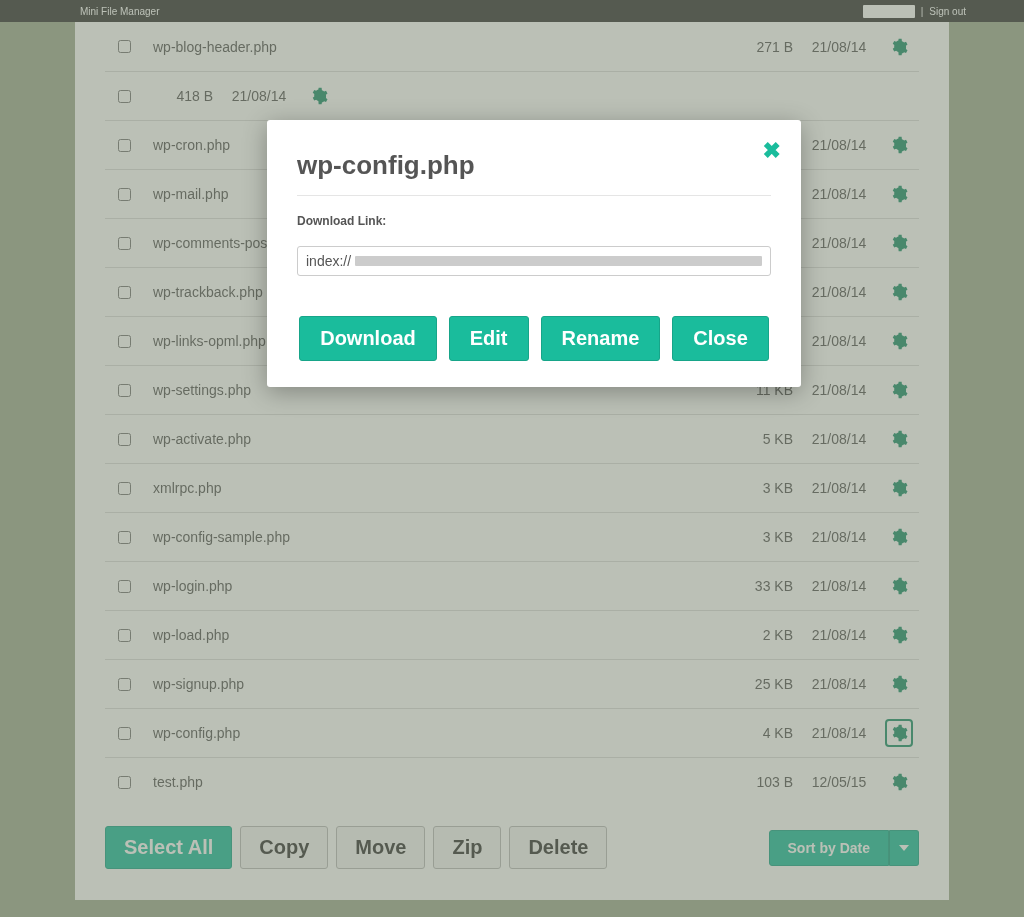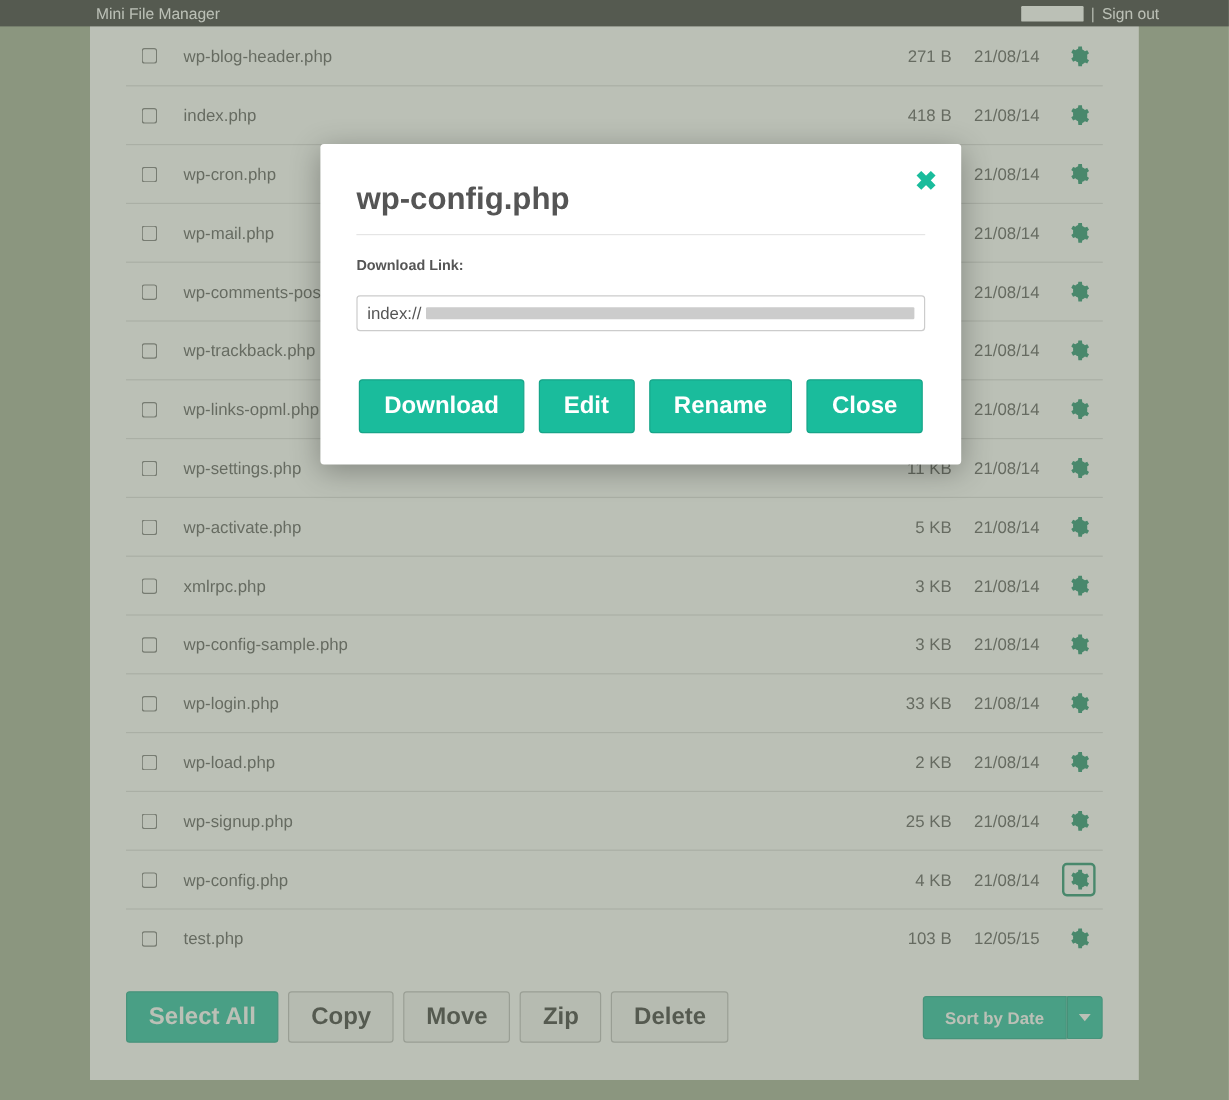--- a/index.html
+++ b/index.html
@@ -11,21 +11,21 @@
       overflow: hidden;
       position: relative;
     }
     .topbar {
       background: #333;
       color: #eee;
       height: 22px;
       display: flex;
       align-items: center;
       padding: 0 10px;
-      font-size: 13px;
+      font-size: 10px;
       position: relative;
     }
     .topbar .app-title { margin-left: 70px; color: #fff; }
     .topbar .right {
       position: absolute;
       right: 58px;
       top: 0;
       display: flex;
       align-items: center;
       gap: 6px;
@@ -154,21 +154,20 @@
             <svg viewBox="0 0 24 24">
               <path d="M12 8a4 4 0 1 0 0 8 4 4 0 0 0 0-8zm9.4 4c0-.6-.05-1.2-.15-1.75l2.1-1.65-2-3.46-2.5 1a8.7 8.7 0 0 0-3-1.75L15.5 1h-4l-.35 2.4a8.7 8.7 0 0 0-3 1.74l-2.5-1-2 3.46 2.1 1.65c-.1.56-.15 1.15-.15 1.75s.05 1.2.15 1.75l-2.1 1.65 2 3.46 2.5-1a8.7 8.7 0 0 0 3 1.75L11.5 23h4l.35-2.4a8.7 8.7 0 0 0 3-1.74l2.5 1 2-3.46-2.1-1.65c.1-.56.15-1.15.15-1.75z"></path>
             </svg>
           </div>
         </div>
       </div>
       <div class="file-row">
         <div class="cb-cell">
           <input type="checkbox" style="">
         </div>
-        <div class="name-cell">index.php</div>
         <div class="size-cell">418 B</div>
         <div class="date-cell">21/08/14</div>
         <div class="gear-cell">
           <div class="gear-btn">
             <svg viewBox="0 0 24 24">
               <path d="M12 8a4 4 0 1 0 0 8 4 4 0 0 0 0-8zm9.4 4c0-.6-.05-1.2-.15-1.75l2.1-1.65-2-3.46-2.5 1a8.7 8.7 0 0 0-3-1.75L15.5 1h-4l-.35 2.4a8.7 8.7 0 0 0-3 1.74l-2.5-1-2 3.46 2.1 1.65c-.1.56-.15 1.15-.15 1.75s.05 1.2.15 1.75l-2.1 1.65 2 3.46 2.5-1a8.7 8.7 0 0 0 3 1.75L11.5 23h4l.35-2.4a8.7 8.7 0 0 0 3-1.74l2.5 1 2-3.46-2.1-1.65c.1-.56.15-1.15.15-1.75z"></path>
             </svg>
           </div>
         </div>
       </div>

